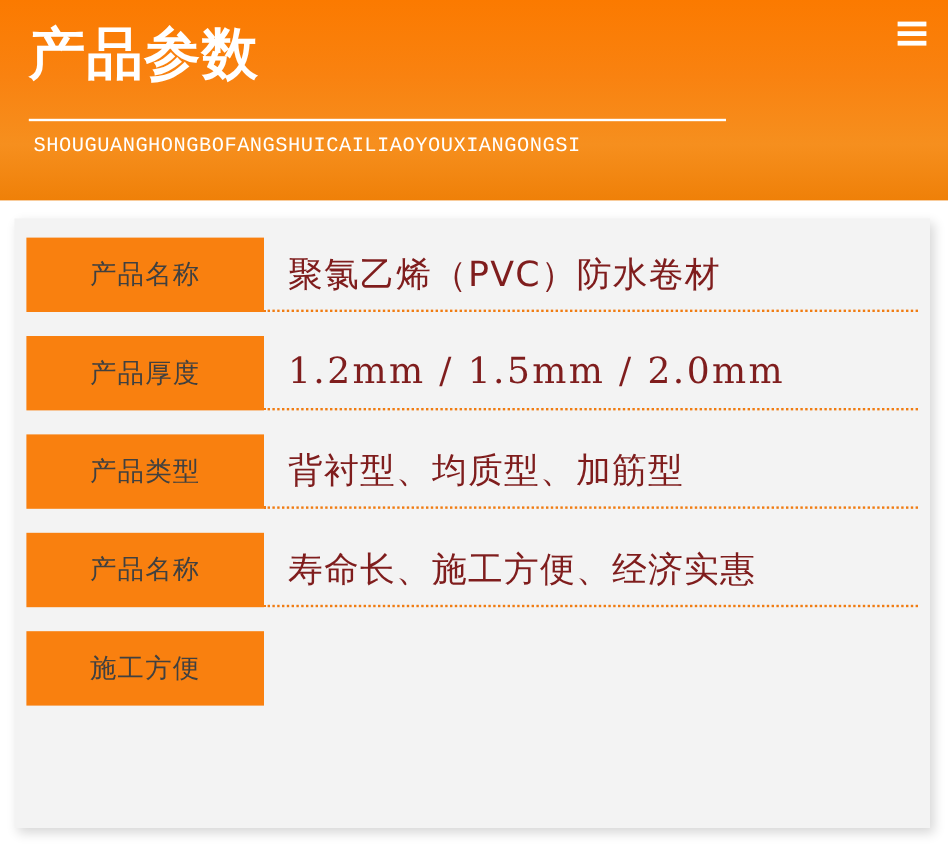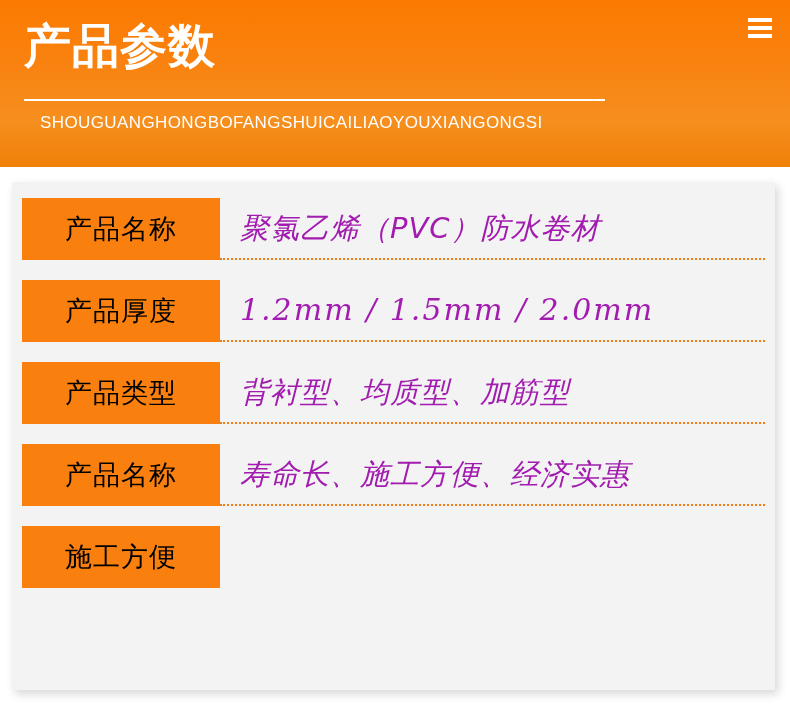--- a/index.html
+++ b/index.html
@@ -54,23 +54,23 @@
     position: absolute;
     left: 24px;
     top: 99px;
     width: 581px;
     height: 2px;
     background: #ffffff;
   }
 
   .banner-subtitle {
     position: absolute;
-    left: 40px;
+    left: 28px;
     top: 112px;
-    font-family: Liberation Sans, sans-serif;
+    font-family: Liberation Mono, monospace;
     font-size: 17px;
     line-height: 22px;
     letter-spacing: 0.4px;
     color: #ffffff;
     white-space: nowrap;
   }
 
   .menu-icon {
     position: absolute;
     right: 18px;
@@ -113,23 +113,23 @@
     height: 82px;
     display: flex;
     align-items: flex-start;
   }
 
   .spec-label {
     flex: 0 0 auto;
     width: 198px;
     height: 62px;
     background: #f9800f;
-    color: #000000;
-    font-family: "DejaVu Sans", "Liberation Sans", sans-serif;
-    font-size: 27px;
+    color: #404040;
+    font-family: "DejaVu Sans", "Liberation Sans", sans-serif;
+    font-size: 22px;
     font-weight: normal;
     letter-spacing: 1px;
     display: flex;
     align-items: center;
     justify-content: center;
     box-sizing: border-box;
   }
 
   .spec-value-wrap {
     flex: 1 1 auto;
@@ -139,24 +139,23 @@
     align-items: center;
     box-sizing: border-box;
     padding-left: 20px;
     border-bottom: 2px dotted #f07c12;
   }
 
   .spec-value {
     font-family: "DejaVu Sans", "Liberation Sans", sans-serif;
     font-size: 29px;
     letter-spacing: 1px;
-    color: #a21caf;
+    color: #7f1d1d;
     white-space: nowrap;
     line-height: 1;
-    font-style: italic;
   }
 
   .spec-value.mono {
     font-family: "DejaVu Serif", "Liberation Serif", serif;
     font-size: 30px;
     letter-spacing: 2px;
   }
 </style>
 </head>
 <body>

